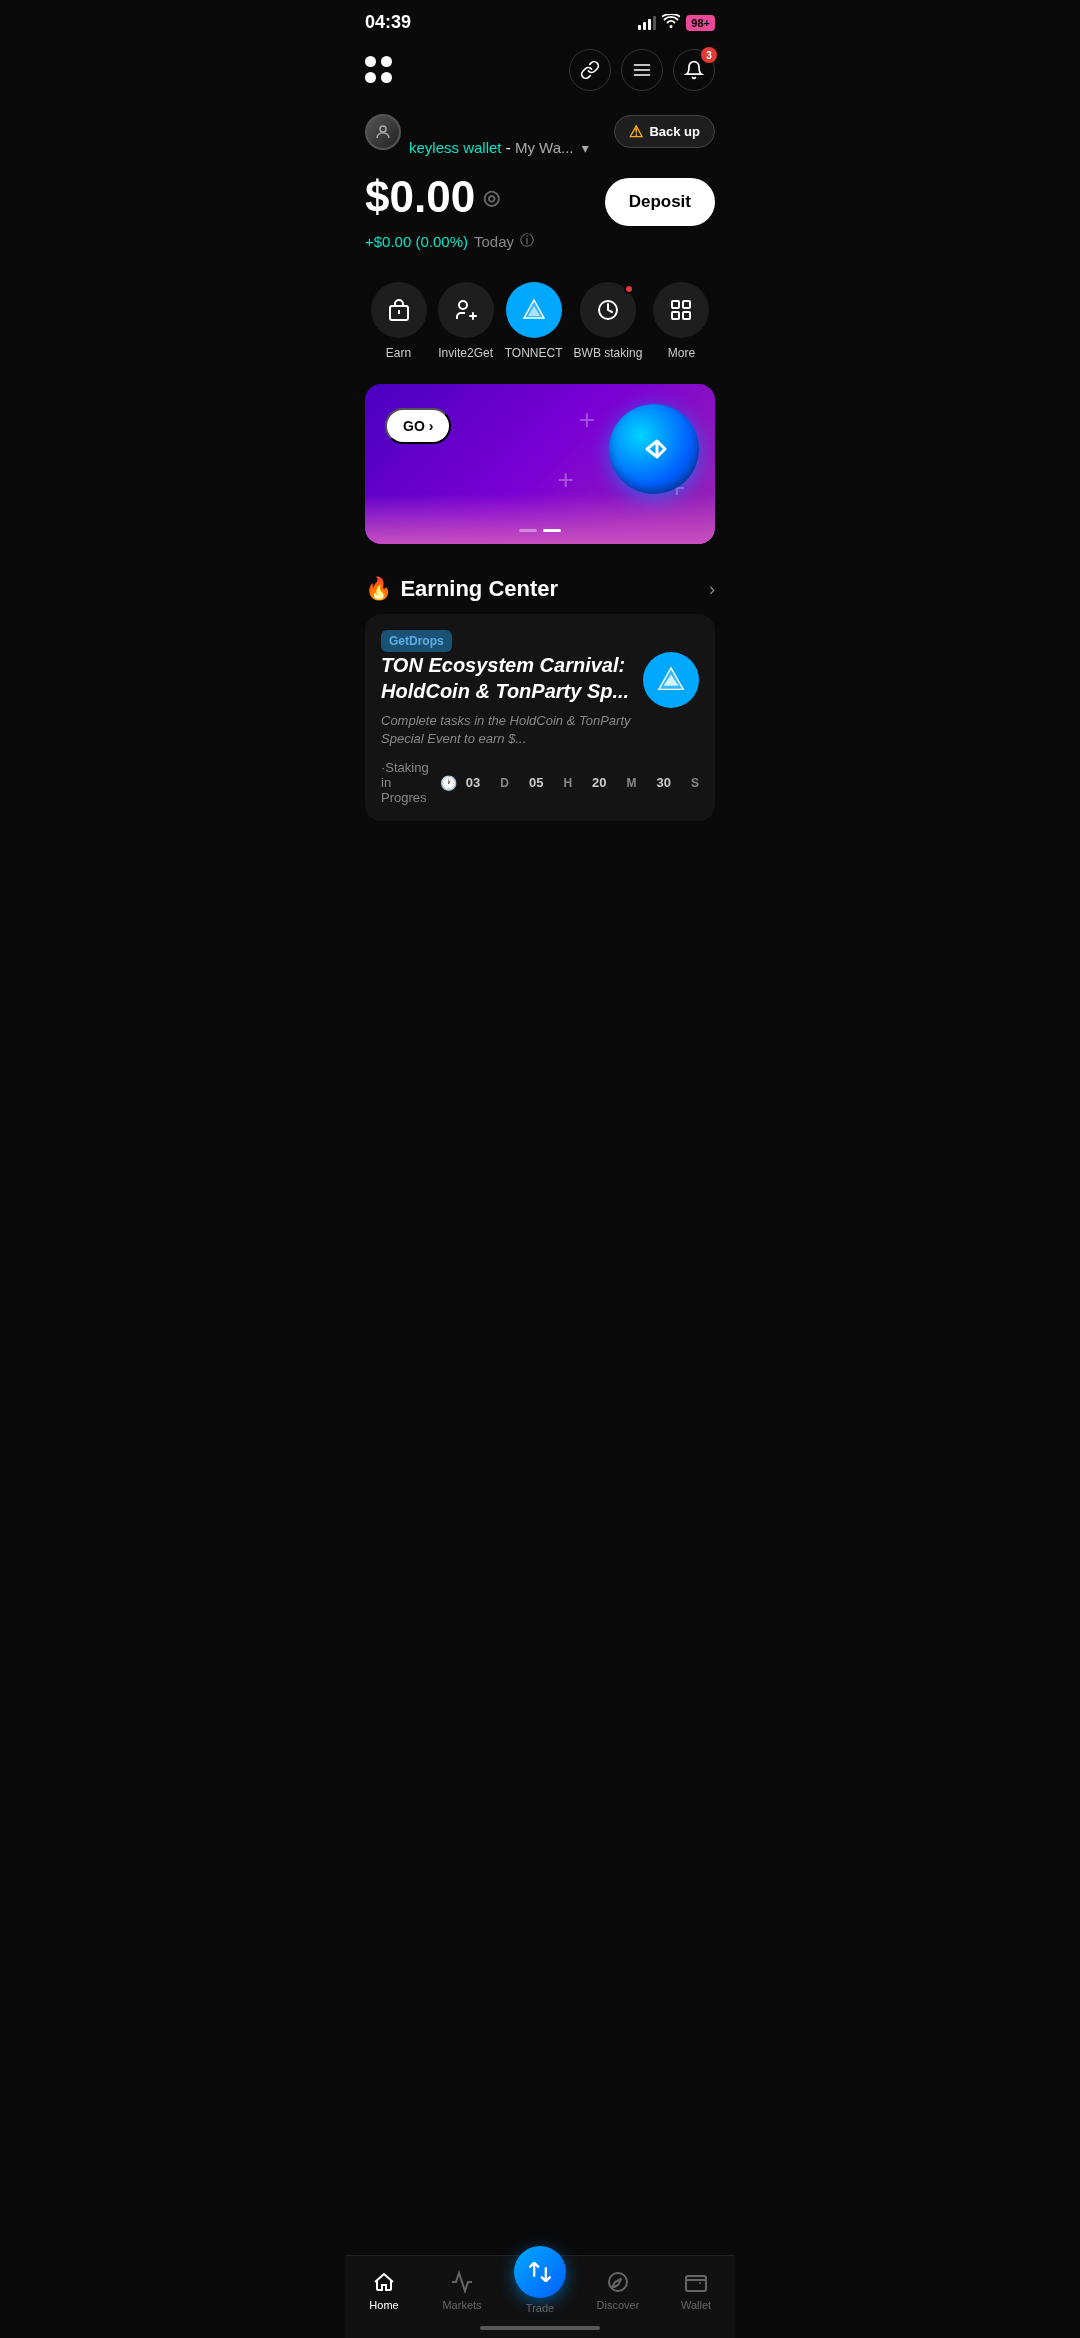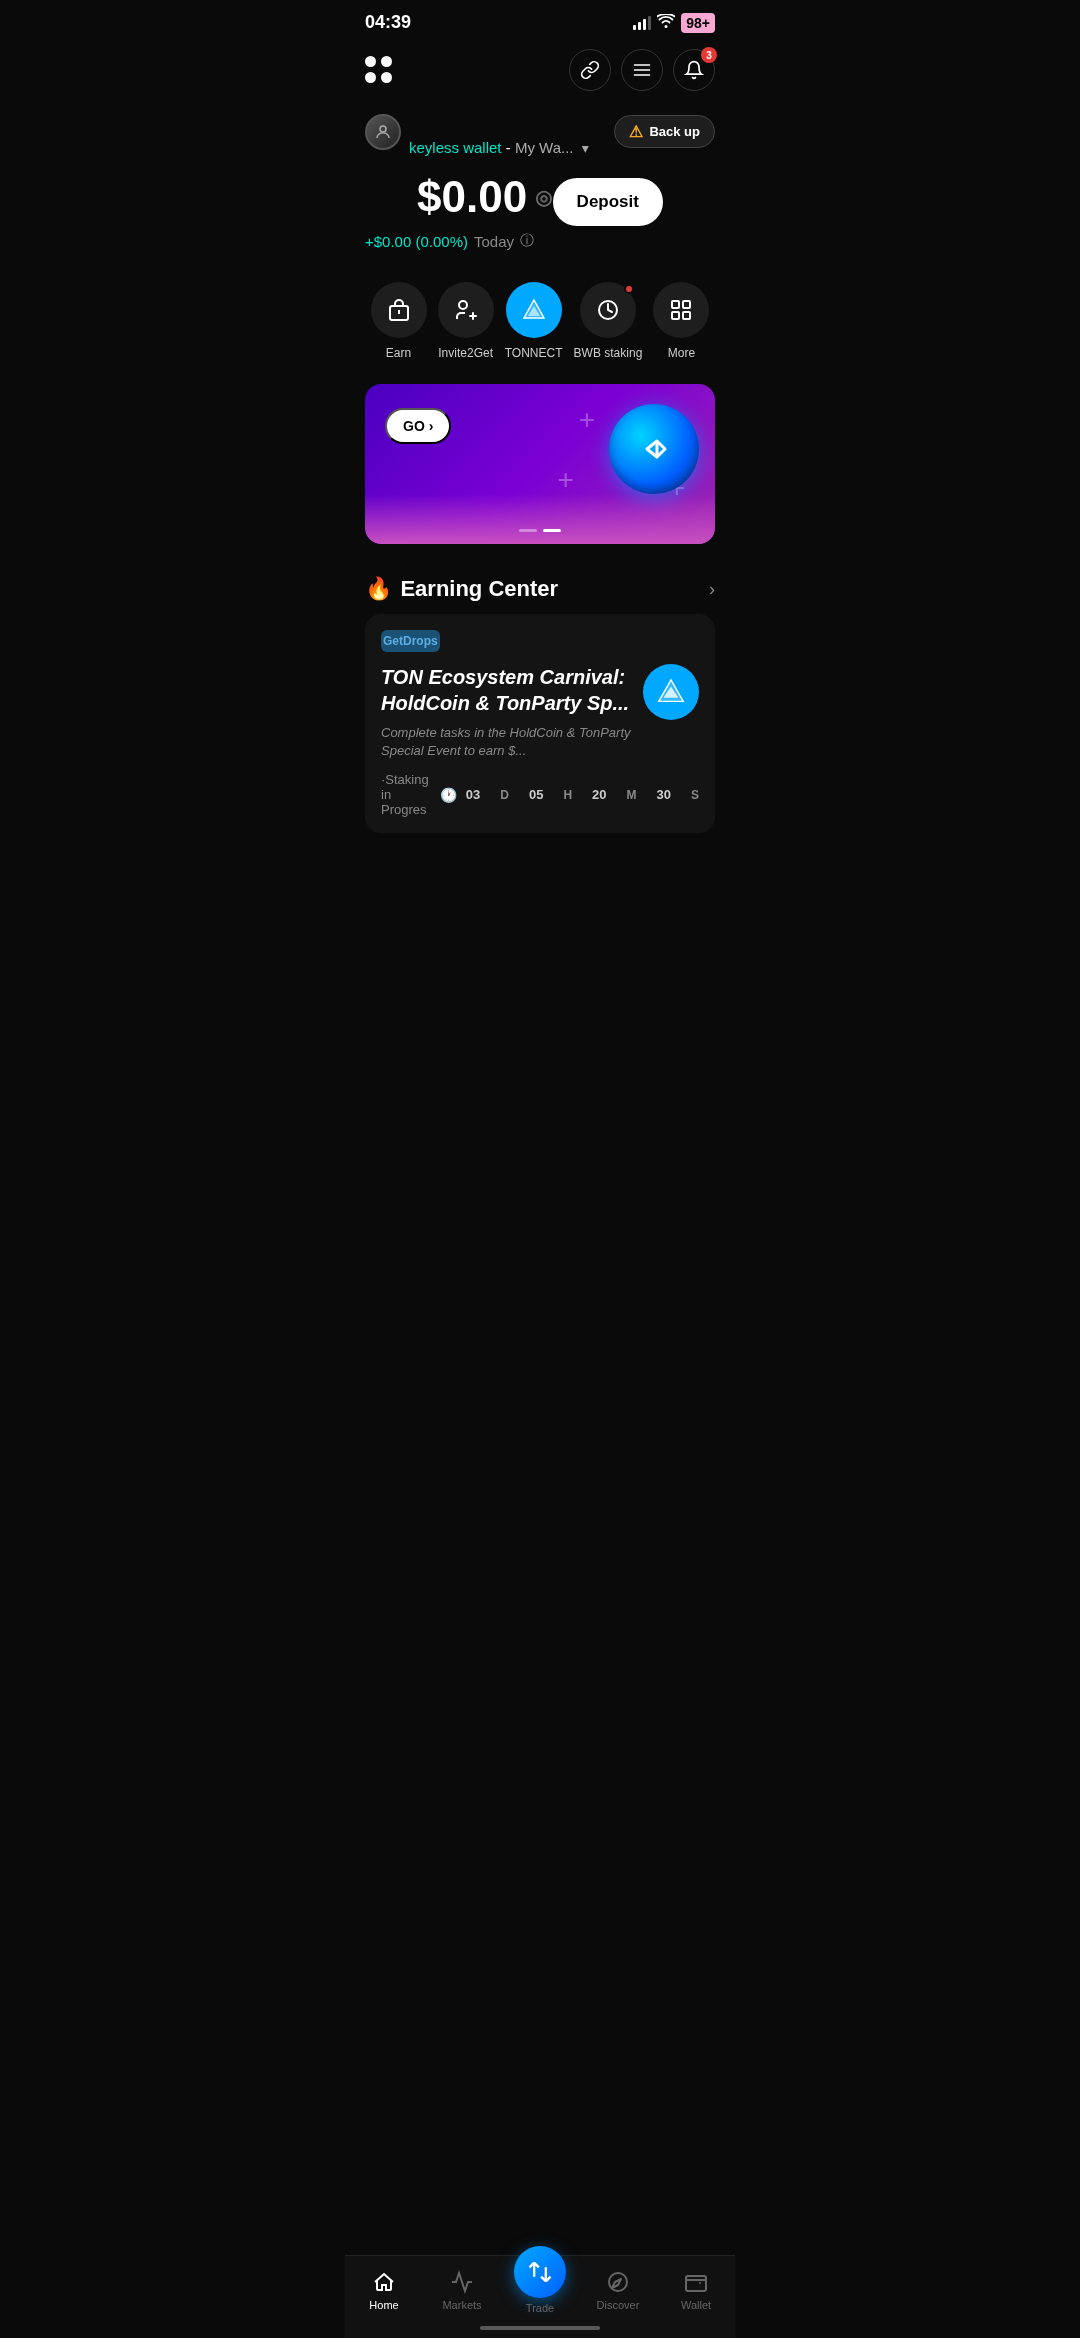--- a/index.html
+++ b/index.html
@@ -40,23 +40,23 @@
     .signal-bars span {
       background: #fff;
       width: 3px;
       border-radius: 1px;
     }
     .wifi-icon {
       color: #fff;
       font-size: 16px;
     }
     .battery-badge {
-      background: #f9a8d4;
+      background: #ec4899;
       color: #000;
-      font-size: 14px;
+      font-size: 11px;
       font-weight: 700;
       padding: 2px 5px;
       border-radius: 4px;
     }
 
     
     .header {
       display: flex;
       justify-content: space-between;
       align-items: center;
@@ -175,21 +175,21 @@
       cursor: pointer;
     }
     .backup-btn .warning {
       color: #f5a623;
       font-size: 16px;
     }
 
     .balance-row {
       display: flex;
       align-items: flex-start;
-      justify-content: center;
+      justify-content: space-between;
       margin-bottom: 6px;
     }
     .balance-amount {
       font-size: 44px;
       font-weight: 700;
       color: #fff;
       display: flex;
       align-items: center;
       gap: 8px;
     }
@@ -398,23 +398,22 @@
       border-radius: 16px;
       padding: 16px;
       cursor: pointer;
     }
     .card-tag {
       display: inline-block;
       background: #1a5276;
       color: #5dade2;
       font-size: 12px;
       font-weight: 700;
-      padding: 4px 2px;
+      padding: 4px 8px;
       border-radius: 6px;
-      margin-bottom: 12px;
     }
     .card-content {
       display: flex;
       align-items: flex-start;
       justify-content: space-between;
       gap: 12px;
       font-style: italic;
     }
     .card-text {
       flex: 1;

